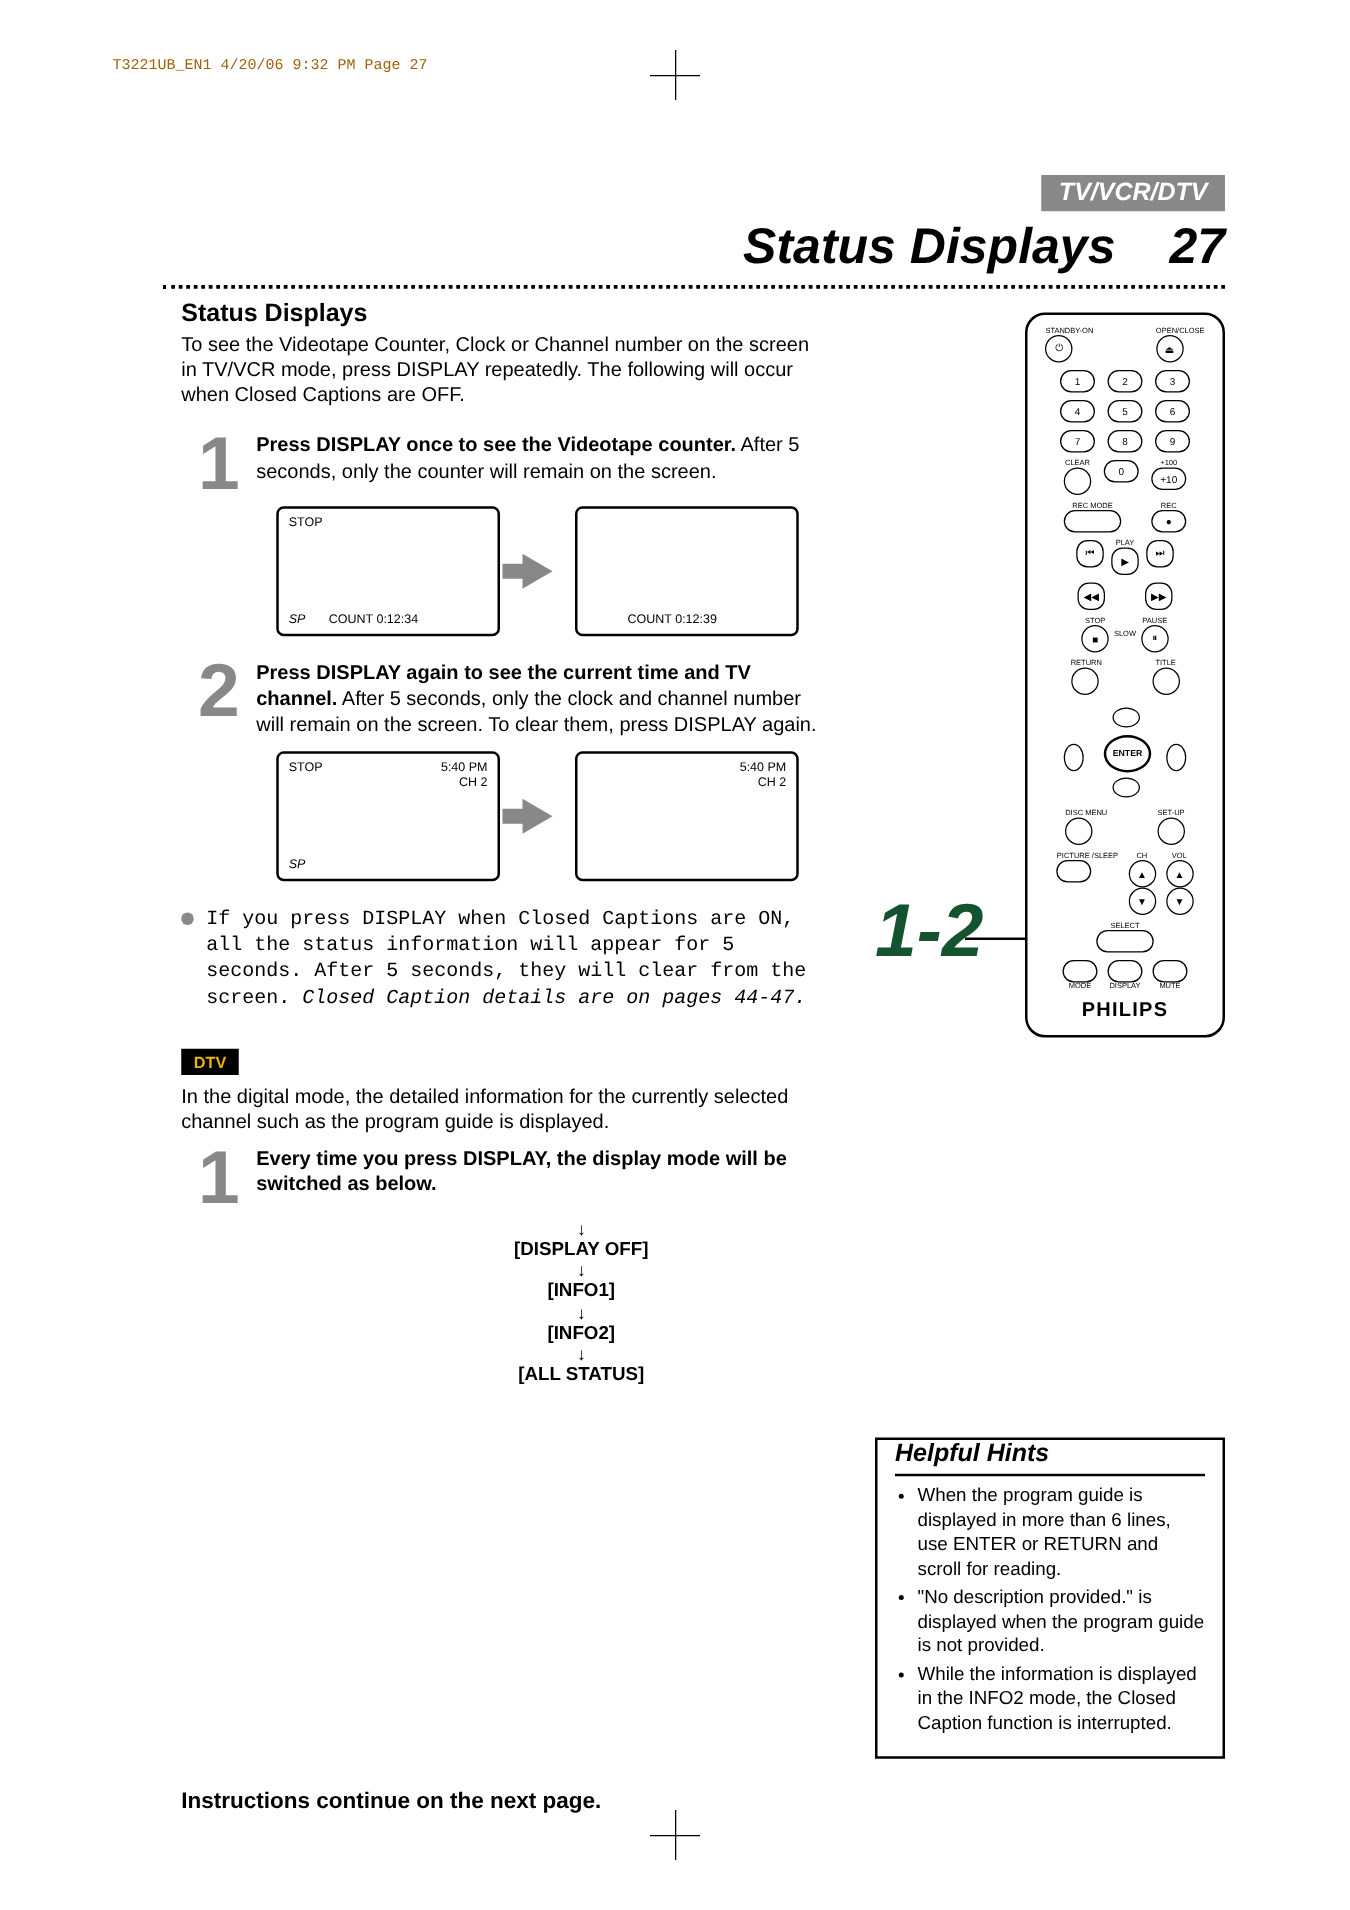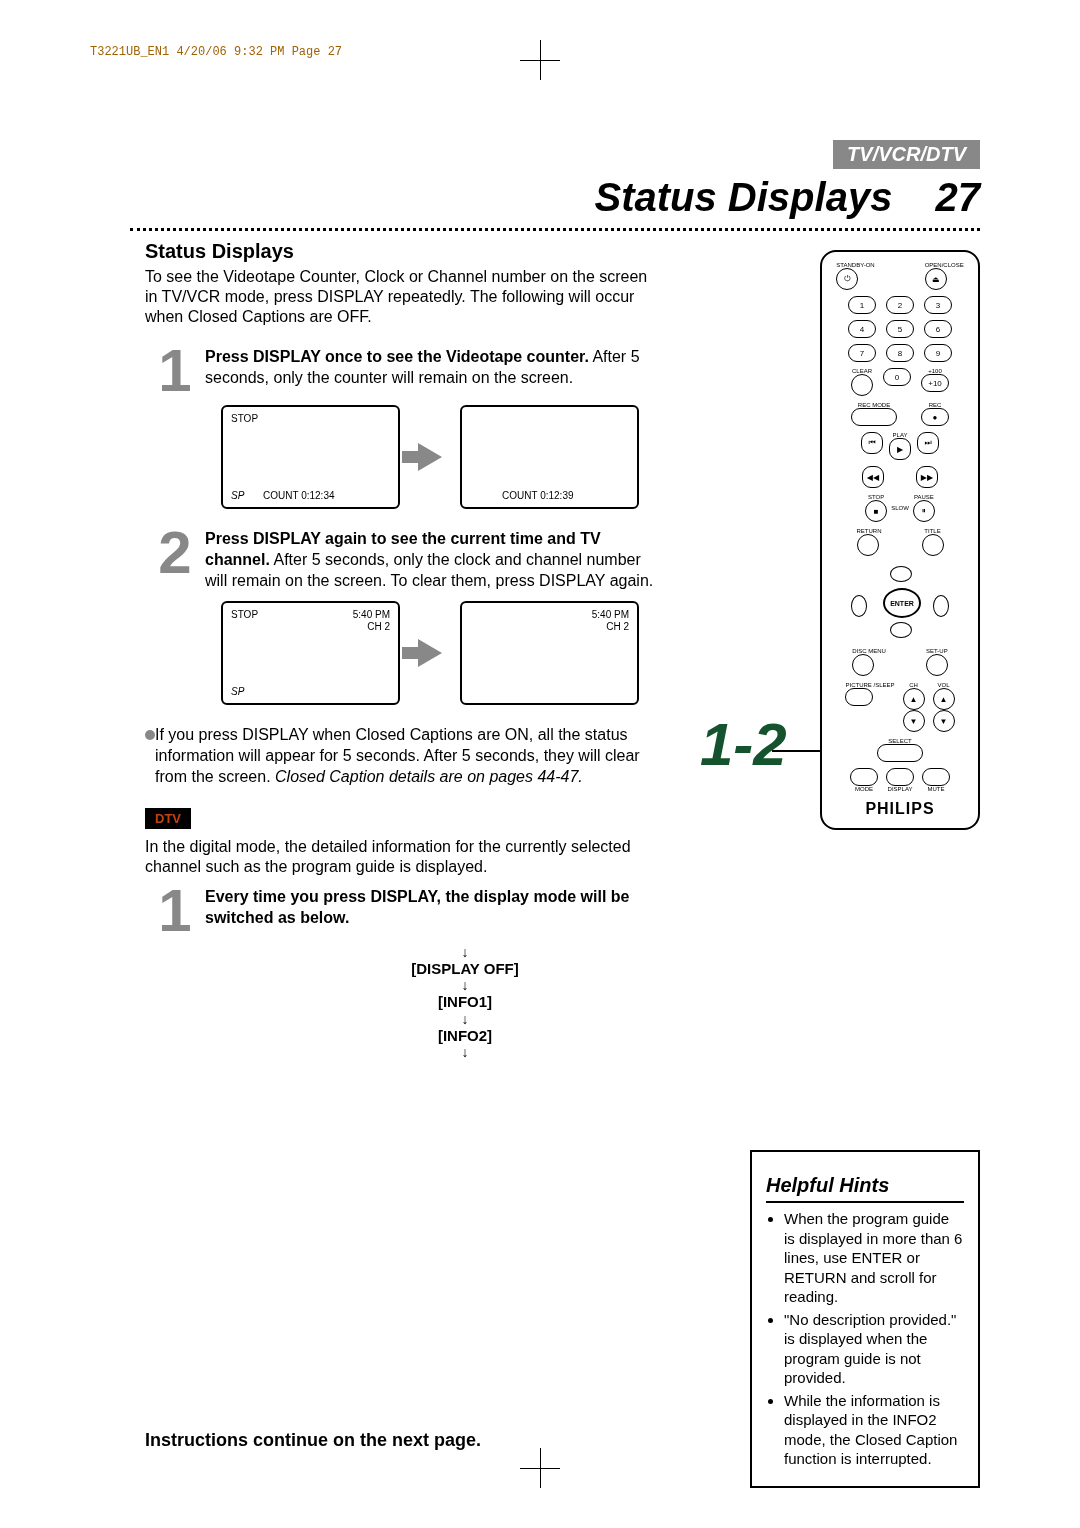--- a/index.html
+++ b/index.html
@@ -56,26 +56,26 @@
 
   .osd-row { display:flex; align-items:center; justify-content:center; gap:18px; margin:6px 0 20px 60px; }
   .osd-box { border:2px solid #000; border-radius:6px; width:175px; height:100px; position:relative; font-size:10px; font-family:Arial, sans-serif; }
   .osd-box .tl { position:absolute; top:6px; left:8px; }
   .osd-box .tr { position:absolute; top:6px; right:8px; text-align:right; line-height:1.2; }
   .osd-box .bl { position:absolute; bottom:6px; left:8px;font-style:italic; }
   .osd-box .bc { position:absolute; bottom:6px; left:40px; }
   .arrow { width:0;height:0;border-top:14px solid transparent;border-bottom:14px solid transparent;border-left:24px solid #888; position:relative; }
   .arrow::before { content:""; position:absolute; left:-40px; top:-6px; width:20px; height:12px; background:#888; }
 
-  .bullet-row { display:flex; align-items:flex-start; margin:6px 0; }
+  .bullet-row { display:flex; align-items:flex-start; gap:10px; margin:16px 0;font-family:Liberation Mono, monospace; }
   .bullet-dot { width:10px; height:10px; background:#888; border-radius:50%; flex:0 0 10px; margin-top:5px; }
   .bullet-text { font-size:16px; line-height:1.3; }
   .em { font-style:italic; }
 
-  .dtv-badge { display:inline-block; background:#000; color:#c2410c; font-weight:bold; font-size:13px; padding:3px 10px; margin:14px 0 8px; }
+  .dtv-badge { display:inline-block; background:#000; color:#eab308; font-weight:bold; font-size:13px; padding:3px 10px; margin:14px 0 8px; }
 
   .mode-cycle { margin:10px 0 0 130px; text-align:center; font-weight:bold; font-size:15px; line-height:1.3; }
   .mode-cycle .arr-down { font-size:14px; line-height:1; }
 
   .continue-note { font-weight:bold; font-size:18px; position:absolute; left:145px; top:1430px; }
 
   .remote-wrap { position:absolute; right:100px; top:250px; width:200px; height:580px; }
   .remote { position:absolute; left:40px; top:0; width:160px; height:580px; border:2px solid #000; border-radius:16px; background:#fff; box-sizing:border-box; padding:10px 8px; display:flex; flex-direction:column; align-items:center; gap:6px; }
   .rrow { display:flex; gap:10px; justify-content:center; width:100%; }
   .rbtn { border:1.5px solid #000; border-radius:9px; width:26px; height:16px; font-size:8px; display:flex; align-items:center; justify-content:center; }
@@ -85,21 +85,21 @@
   .rpad .enter { position:absolute; left:38px; top:26px; width:34px; height:26px; border:2px solid #000; border-radius:50%; display:flex; align-items:center; justify-content:center; font-size:7px; font-weight:bold; }
   .rpad .dir { position:absolute; border:1.5px solid #000; width:20px; height:14px; border-radius:50%; }
   .rpad .up { left:45px; top:4px; }
   .rpad .down { left:45px; bottom:4px; }
   .rpad .left { left:6px; top:33px; width:14px; height:20px; }
   .rpad .right { right:6px; top:33px; width:14px; height:20px; }
   .brand { font-weight:bold; font-size:16px; letter-spacing:1px; margin-top:auto; }
   .callout-num { position:absolute; left:-80px; top:460px; font-size:60px; font-weight:bold; color:#14532d; font-style:italic; }
   .callout-line { position:absolute; left:-8px; top:500px; width:60px; height:2px; background:#000; }
 
-  .hints-box { position:absolute; right:100px; top:1150px; width:230px; border:2px solid #000; padding:22px 14px 14px; box-sizing:border-box; }
+  .hints-box { position:absolute; right:100px; top:1150px; width:280px; border:2px solid #000; padding:0 14px 14px; box-sizing:border-box; }
   .hints-title { font-style:italic; font-weight:bold; font-size:20px; border-bottom:2px solid #000; padding-bottom:4px; margin-bottom:6px; }
   .hints-box ul { margin:0; padding-left:18px; }
   .hints-box li { font-size:15px; line-height:1.3; margin:3px 0; }
 </style>
 </head>
 <body>
 
 <div class="page">
 
   <div class="top-head">T3221UB_EN1  4/20/06  9:32 PM  Page 27</div>
@@ -184,20 +184,21 @@
     </div>
 
     <div class="mode-cycle">
       <div class="arr-down">↓</div>
       <div>[DISPLAY OFF]</div>
       <div class="arr-down">↓</div>
       <div>[INFO1]</div>
       <div class="arr-down">↓</div>
       <div>[INFO2]</div>
       <div class="arr-down">↓</div>
+      <div>[ALL STATUS]</div>
     </div>
   </div>
 
   <div class="continue-note">Instructions continue on the next page.</div>
 
   <div class="remote-wrap">
     <div class="callout-num">1-2</div>
     <div class="callout-line"></div>
     <div class="remote">
       <div class="rrow">

